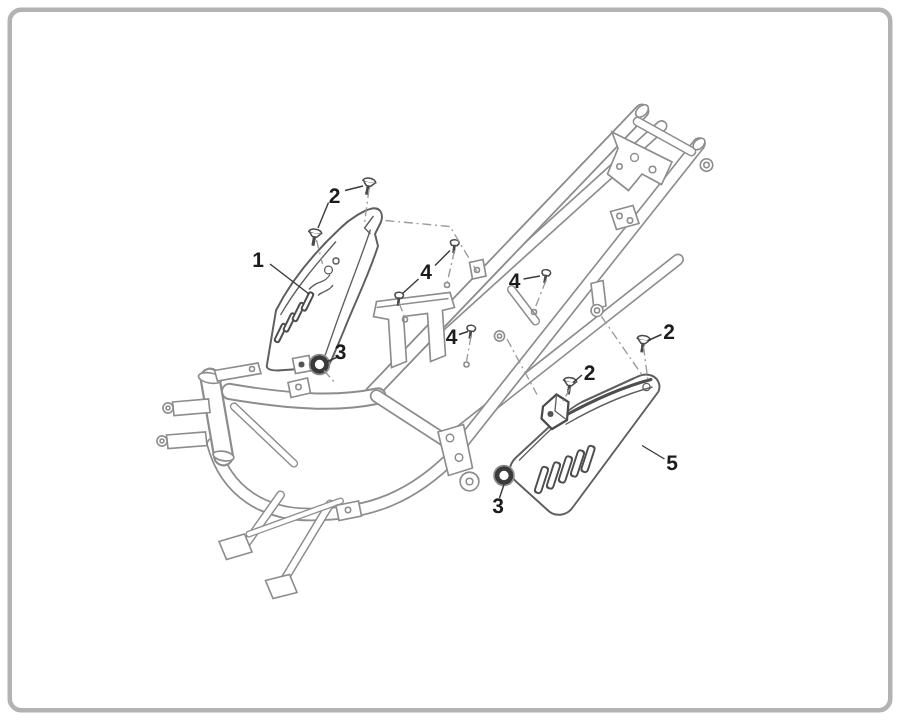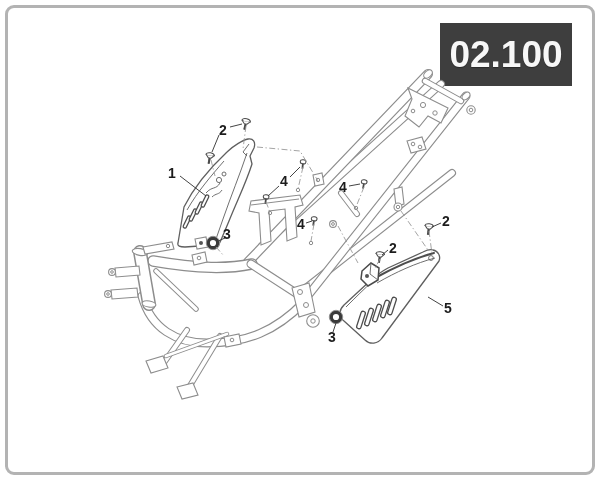--- a/index.html
+++ b/index.html
@@ -47,23 +47,20 @@
   .ld{fill:none;stroke:#3a3a3a;stroke-width:0.95;}
   .darkdot{fill:#555;stroke:none;}
 </style>
 </head>
 <body>
 
 <div class="stage">
 
   <div class="page-border"></div>
 
-  <div class="code-box">
-    <span class="code-text">02.100</span>
-  </div>
 
   <svg class="diagram-svg" viewBox="0 0 600 480">
     <defs>
       <g id="screwL">
         <path class="scr" d="M-4.4,-1 C-3.4,-4 3.4,-4 4.4,-1 C2.4,0.4 -2.4,0.4 -4.4,-1 Z"></path>
         <path class="scr" d="M-3.6,-0.4 L-1.4,2 L1.4,2 L3.6,-0.4"></path>
         <path class="scrShank" stroke-width="2" d="M0,2 L0,8"></path>
         <path class="scrShank" stroke-width="0.8" d="M-1,3.4 L1,3.4 M-1,5 L1,5 M-1,6.6 L1,6.6"></path>
       </g>
       <g id="screwS">

